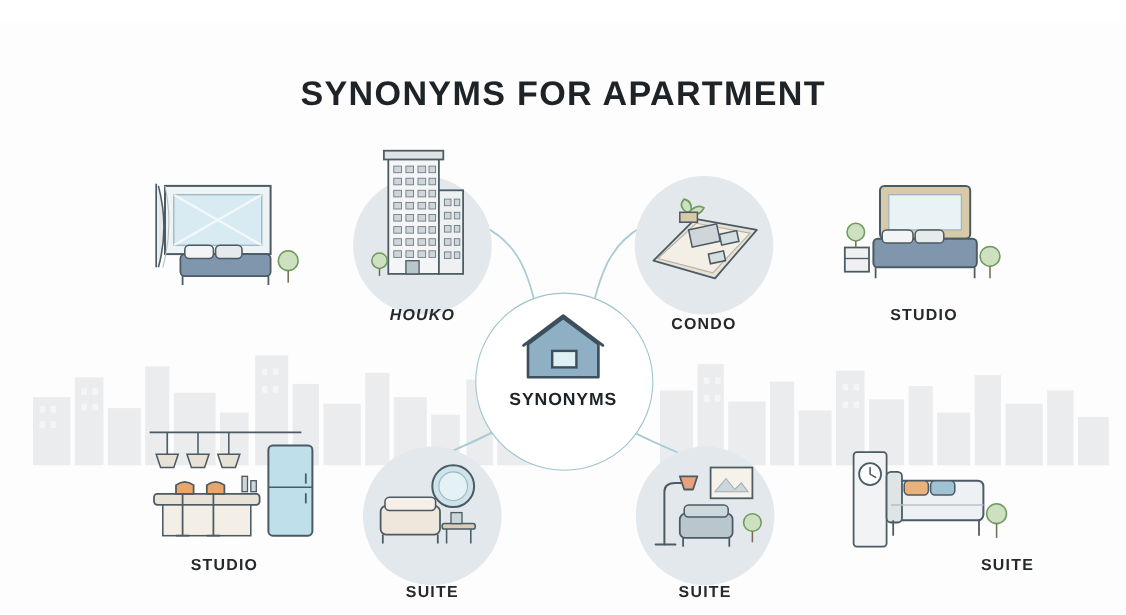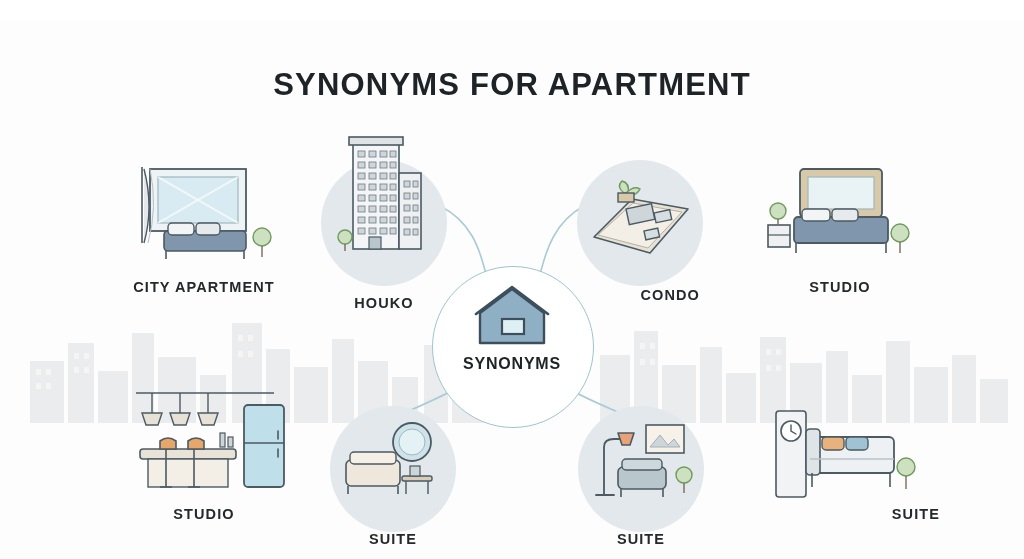--- a/index.html
+++ b/index.html
@@ -186,40 +186,40 @@
         <rect x="65" y="96" width="6" height="6"></rect>
           <rect x="74" y="96" width="5" height="6"></rect>
       </g>
       <rect x="30" y="104" width="12" height="12" fill="#b9c6cc" stroke="#4b5a63" stroke-width="1.2"></rect>
       <g stroke="#6f9a5e" stroke-width="1.4" fill="#cde0c0">
         <circle cx="6" cy="104" r="7"></circle>
         <path d="M6,111 L6,118" stroke="#7a6a55"></path>
       </g>
     </svg>
   </div>
-  <div class="lbl" style="left:324px;top:274px;width:120px;">HOUKO</div>
+  <div class="lbl" style="left:324px;top:258px;width:120px;font-style:italic;">HOUKO</div>
 
   <div class="circle-bg" style="left:577px;top:139px;width:126px;height:126px;"></div>
   <div class="icon-wrap" style="left:588px;top:158px;">
     <svg width="104" height="84" viewBox="0 0 104 84">
       <path d="M6,58 L44,20 L100,30 L62,74 Z" fill="#e7e2d6" stroke="#4b5a63" stroke-width="1.6" stroke-linejoin="round"></path>
       <path d="M10,56 L45,24 L94,33 L60,69 Z" fill="#f3efe6" stroke="#b7b0a2" stroke-width="1"></path>
       <rect x="38" y="30" width="26" height="16" transform="rotate(-12 38 30)" fill="#cfd6da" stroke="#4b5a63" stroke-width="1.4"></rect>
       <g stroke="#4b5a63" stroke-width="1.4" fill="#d7dee2">
         <rect x="66" y="34" width="16" height="10" transform="rotate(-12 66 34)"></rect>
         <rect x="56" y="52" width="14" height="9" transform="rotate(-12 56 52)"></rect>
       </g>
       <g stroke="#6f9a5e" stroke-width="1.5" fill="#cde0c0">
         <path d="M36,14 q-8,-6 -2,-12 q8,2 6,12 z"></path>
         <path d="M38,14 q8,-8 14,-4 q-4,8 -14,6 z"></path>
       </g>
       <rect x="30" y="14" width="16" height="9" fill="#d8c9a8" stroke="#4b5a63" stroke-width="1.4"></rect>
     </svg>
   </div>
-  <div class="lbl" style="left:580px;top:266px;width:120px;text-align:right;">CONDO</div>
+  <div class="lbl" style="left:580px;top:266px;width:120px;">CONDO</div>
 
   <div class="circle-bg" style="left:330px;top:385px;width:126px;height:126px;"></div>
   <div class="icon-wrap" style="left:340px;top:395px;">
     <svg width="110" height="92" viewBox="0 0 110 92">
       <circle cx="72" cy="26" r="19" fill="#cfe3ea" stroke="#4b5a63" stroke-width="1.8"></circle>
       <circle cx="72" cy="26" r="13" fill="#e4f1f5" stroke="#9fb7c0" stroke-width="1"></circle>
       <rect x="6" y="44" width="54" height="26" rx="5" fill="#efe6dc" stroke="#4b5a63" stroke-width="1.6"></rect>
       <rect x="10" y="36" width="46" height="12" rx="4" fill="#f6efe6" stroke="#4b5a63" stroke-width="1.4"></rect>
       <path d="M8,70 L8,78 M58,70 L58,78" stroke="#4b5a63" stroke-width="1.6"></path>
       <rect x="62" y="60" width="30" height="5" rx="2" fill="#d9ccb8" stroke="#4b5a63" stroke-width="1.4"></rect>
@@ -259,21 +259,20 @@
       <rect x="40" y="66" width="82" height="20" rx="4" fill="#7f96ad" stroke="#4b5a63" stroke-width="1.6"></rect>
       <rect x="44" y="58" width="26" height="12" rx="4" fill="#f2f4f5" stroke="#4b5a63" stroke-width="1.4"></rect>
       <rect x="72" y="58" width="24" height="12" rx="4" fill="#e7eaec" stroke="#4b5a63" stroke-width="1.4"></rect>
       <path d="M42,86 L42,94 M120,86 L120,94" stroke="#4b5a63" stroke-width="1.6"></path>
       <g stroke="#6f9a5e" stroke-width="1.4" fill="#cde0c0">
         <circle cx="138" cy="72" r="9"></circle>
         <path d="M138,81 L138,92" stroke="#7a6a55"></path>
       </g>
     </svg>
   </div>
-  <div class="lbl" style="left:104px;top:258px;width:200px;">CITY APARTMENT</div>
 
   <div class="icon-wrap" style="left:764px;top:142px;">
     <svg width="154" height="110" viewBox="0 0 154 110">
       <rect x="36" y="6" width="82" height="48" rx="4" fill="#d8c9a8" stroke="#4b5a63" stroke-width="1.8"></rect>
       <rect x="44" y="14" width="66" height="32" fill="#e9f2f5" stroke="#9fb7c0" stroke-width="1.2"></rect>
       <rect x="30" y="54" width="94" height="26" rx="4" fill="#7f96ad" stroke="#4b5a63" stroke-width="1.8"></rect>
       <rect x="38" y="46" width="28" height="12" rx="4" fill="#f2f4f5" stroke="#4b5a63" stroke-width="1.4"></rect>
       <rect x="68" y="46" width="26" height="12" rx="4" fill="#e7eaec" stroke="#4b5a63" stroke-width="1.4"></rect>
       <path d="M32,80 L32,90 M122,80 L122,90" stroke="#4b5a63" stroke-width="1.6"></path>
       <rect x="4" y="62" width="22" height="22" fill="#eef0f1" stroke="#4b5a63" stroke-width="1.6"></rect>

